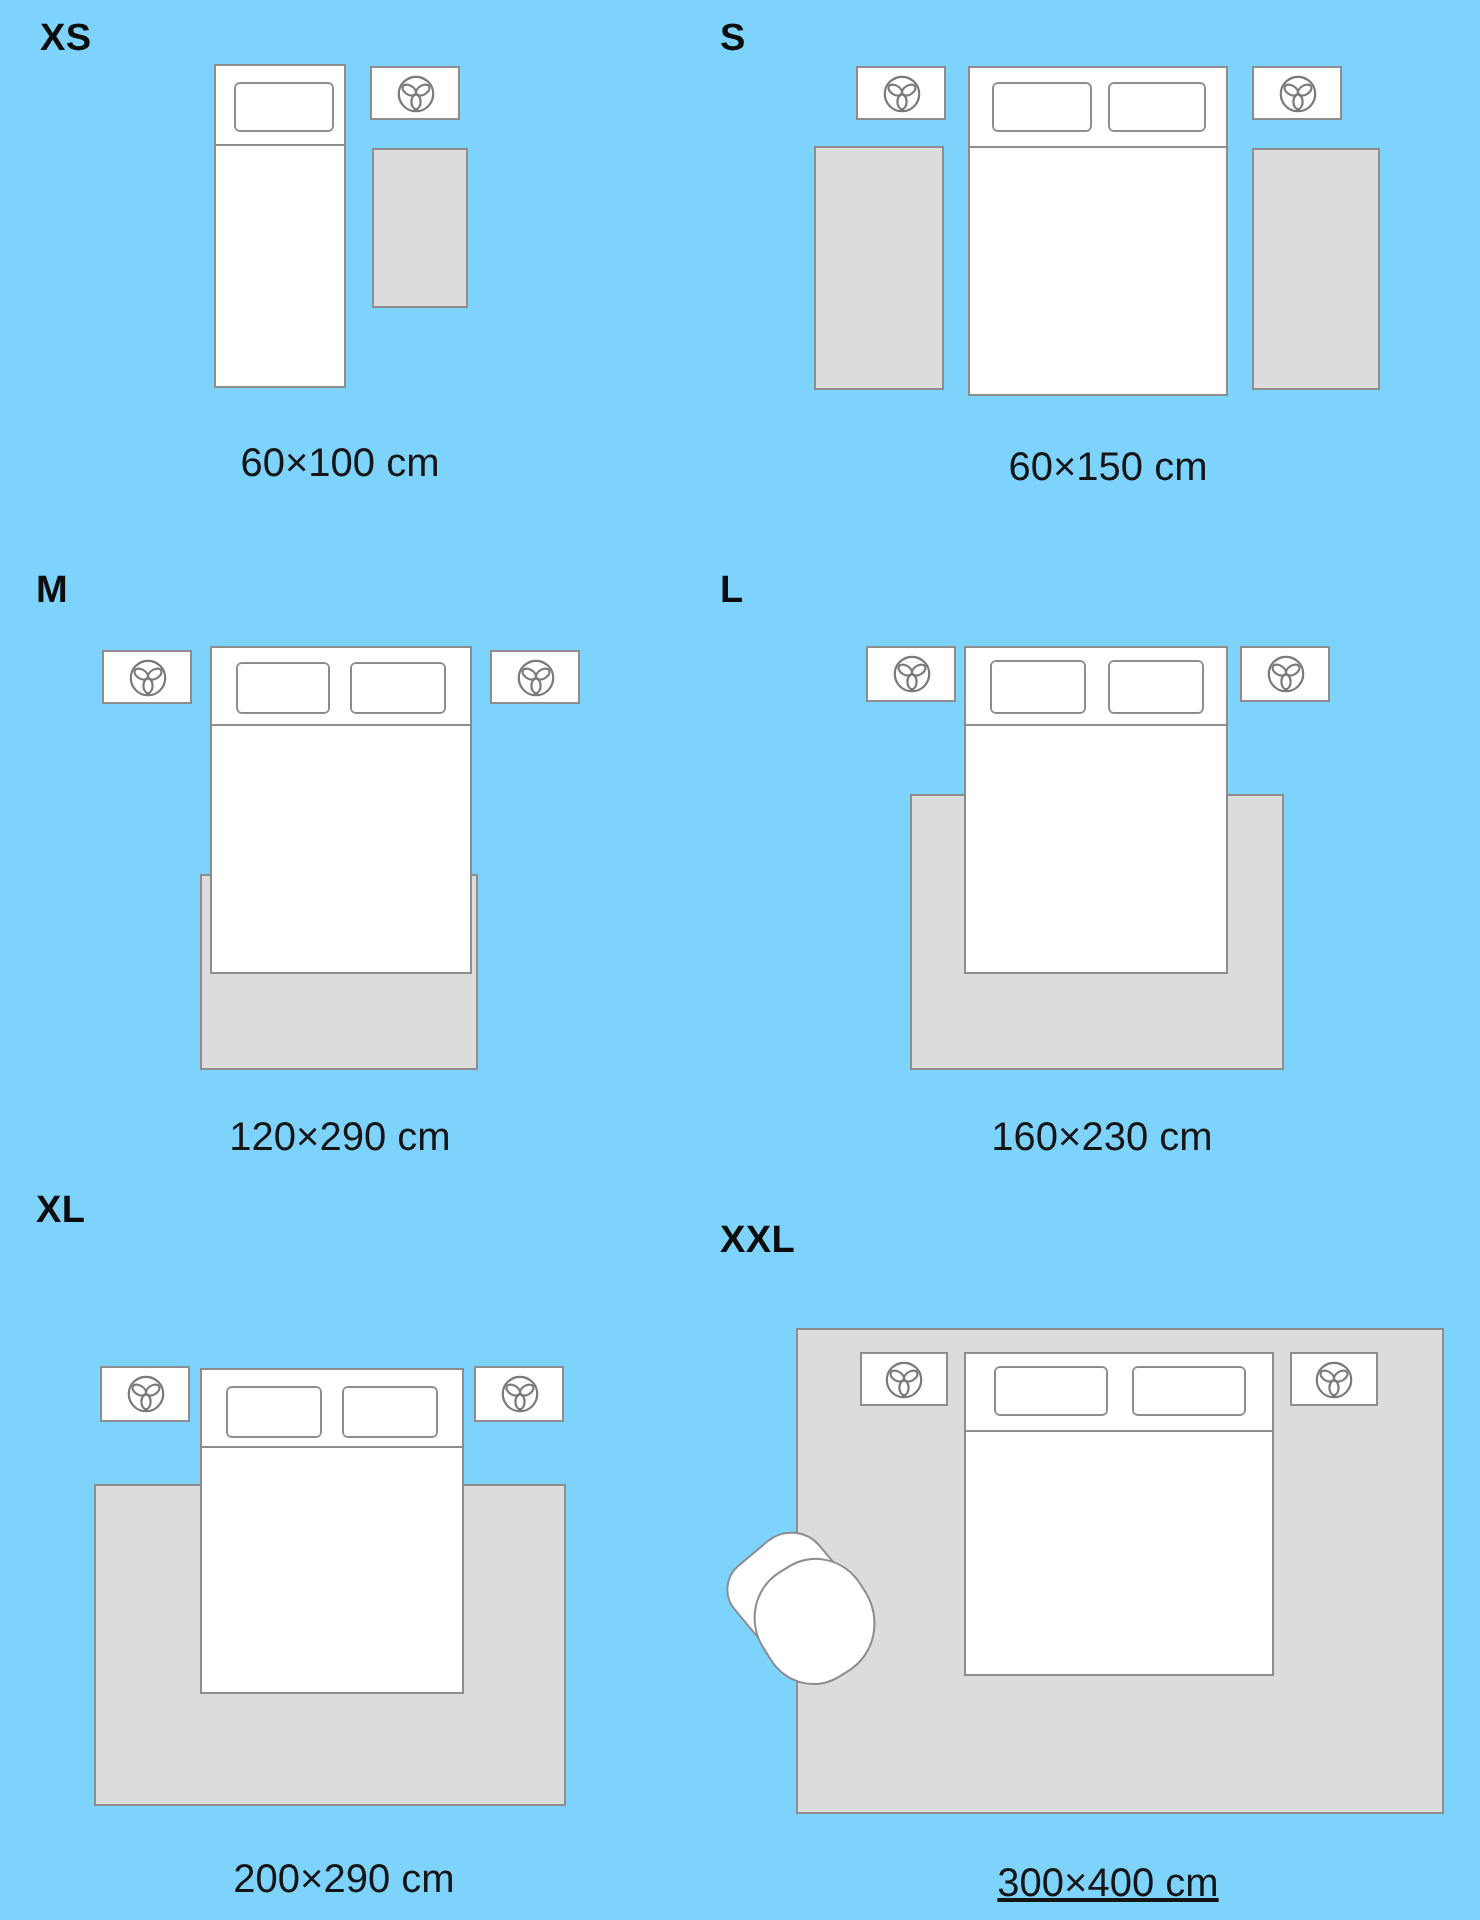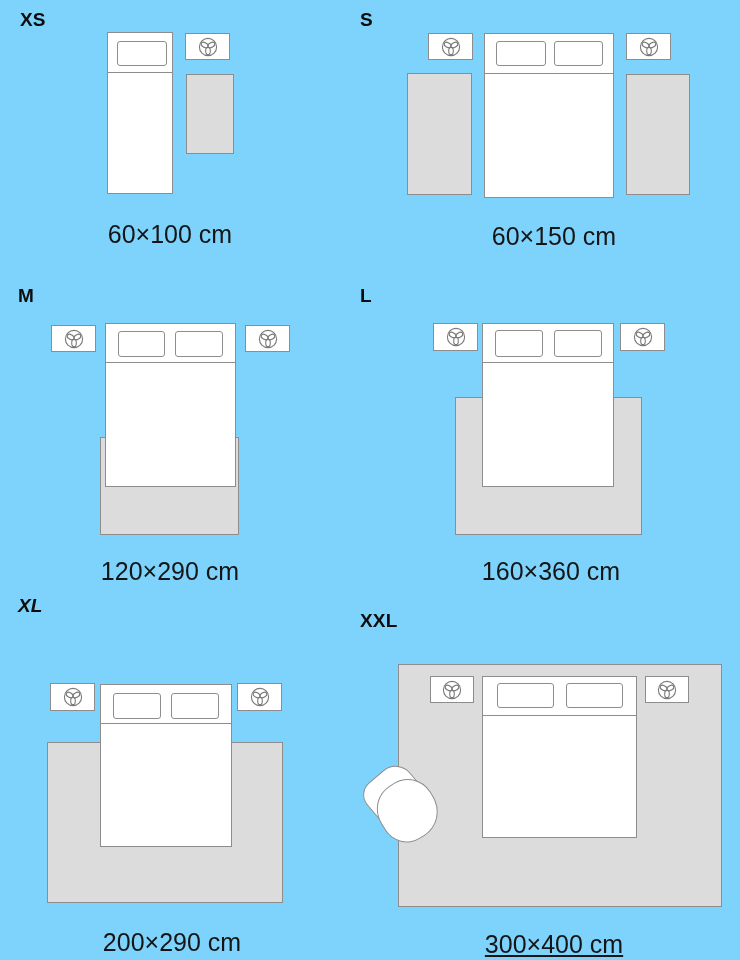--- a/index.html
+++ b/index.html
@@ -13,21 +13,21 @@
   }
   .size-label {
     position:absolute;
     font-size:19px; font-weight:700; color:#0d0d0d;
     letter-spacing:0.2px;
     line-height:1;
   }
   .caption {
     position:absolute;
     width:220px;
-    font-size:25px; color:#151515;
+    font-size:20px; color:#151515;
     text-align:center;
     line-height:1;
   }
   .rug {
     position:absolute;
     background:#dcdcdc;
     border:1px solid #8d8d8d;
   }
   .bed {
     position:absolute;
@@ -155,25 +155,25 @@
     <div class="nightstand" style="left:433px; top:323px; width:45px; height:28px;">
       <svg class="plant" width="22" height="22" viewBox="0 0 22 22">
           <use href="#plant-glyph"></use>
         </svg>
     </div>
     <div class="nightstand" style="left:620px; top:323px; width:45px; height:28px;">
       <svg class="plant" width="22" height="22" viewBox="0 0 22 22">
           <use href="#plant-glyph"></use>
         </svg>
     </div>
-    <div class="caption" style="left:441px; top:559px;">160×360 cm</div>
-  </section>
-
-  <section>
-    <div class="size-label" style="left:18px; top:596px;font-style:italic;">XL</div>
+    <div class="caption" style="left:441px; top:559px;">160×230 cm</div>
+  </section>
+
+  <section>
+    <div class="size-label" style="left:18px; top:596px;">XL</div>
     <div class="rug" style="left:47px; top:742px; width:236px; height:161px;"></div>
     <div class="bed" style="left:100px; top:684px; width:132px; height:163px;">
       <div class="head" style="height:39px;">
         <div class="pillow" style="left:12px; top:8px; width:48px; height:26px;"></div>
         <div class="pillow" style="left:70px; top:8px; width:48px; height:26px;"></div>
       </div>
     </div>
     <div class="nightstand" style="left:50px; top:683px; width:45px; height:28px;">
       <svg class="plant" width="22" height="22" viewBox="0 0 22 22">
           <use href="#plant-glyph"></use>

